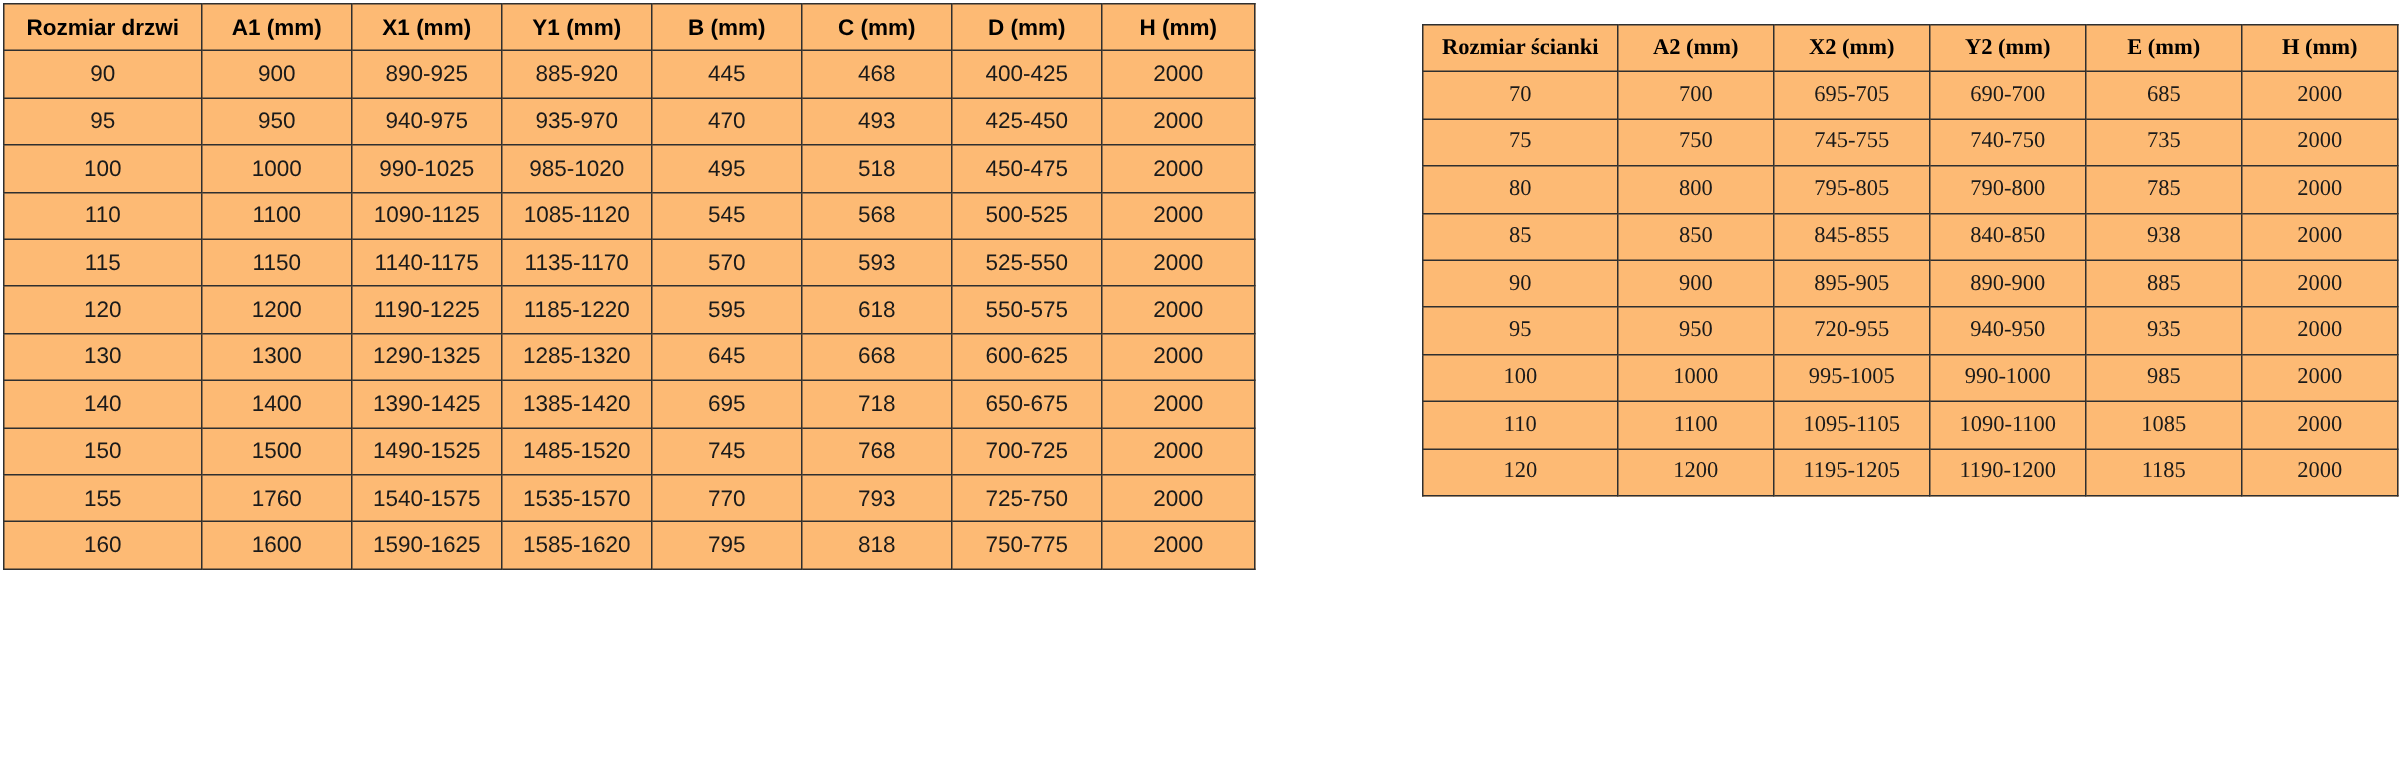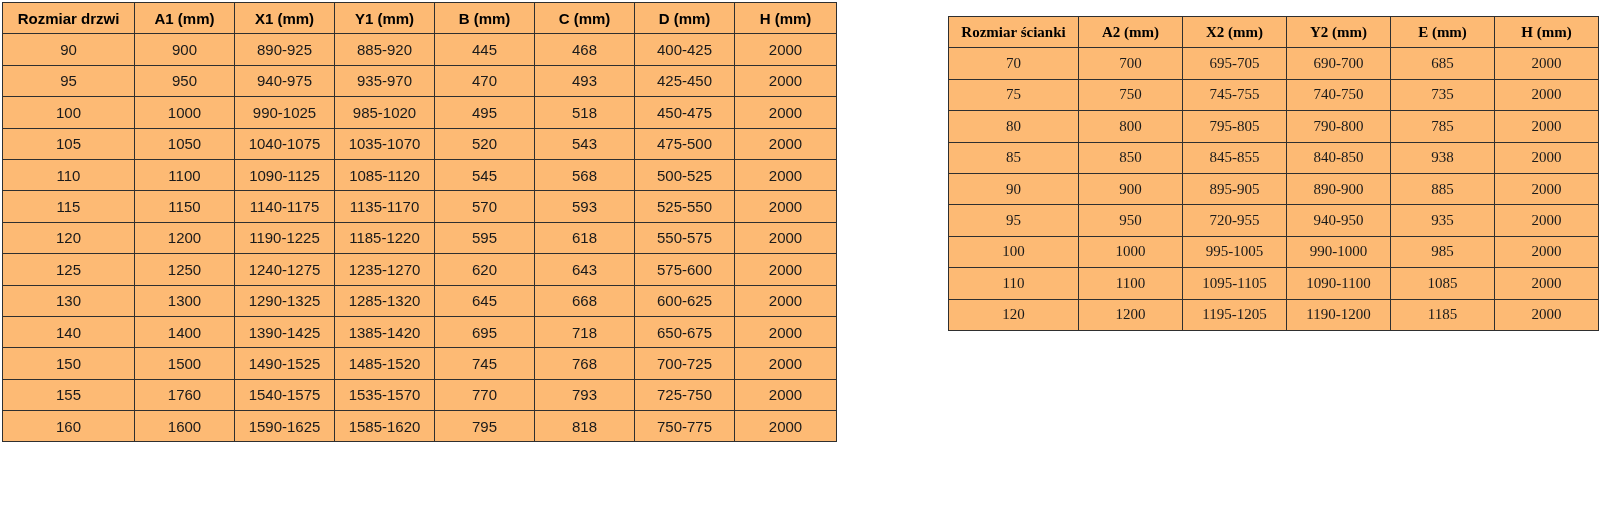--- a/index.html
+++ b/index.html
@@ -104,30 +104,20 @@
         <td>100</td>
         <td>1000</td>
         <td>990-1025</td>
         <td>985-1020</td>
         <td>495</td>
         <td>518</td>
         <td>450-475</td>
         <td>2000</td>
       </tr>
       <tr>
-        <td>105</td>
-        <td>1050</td>
-        <td>1040-1075</td>
-        <td>1035-1070</td>
-        <td>520</td>
-        <td>543</td>
-        <td>475-500</td>
-        <td>2000</td>
-      </tr>
-      <tr>
         <td>110</td>
         <td>1100</td>
         <td>1090-1125</td>
         <td>1085-1120</td>
         <td>545</td>
         <td>568</td>
         <td>500-525</td>
         <td>2000</td>
       </tr>
       <tr>
@@ -144,30 +134,20 @@
         <td>120</td>
         <td>1200</td>
         <td>1190-1225</td>
         <td>1185-1220</td>
         <td>595</td>
         <td>618</td>
         <td>550-575</td>
         <td>2000</td>
       </tr>
       <tr>
-        <td>125</td>
-        <td>1250</td>
-        <td>1240-1275</td>
-        <td>1235-1270</td>
-        <td>620</td>
-        <td>643</td>
-        <td>575-600</td>
-        <td>2000</td>
-      </tr>
-      <tr>
         <td>130</td>
         <td>1300</td>
         <td>1290-1325</td>
         <td>1285-1320</td>
         <td>645</td>
         <td>668</td>
         <td>600-625</td>
         <td>2000</td>
       </tr>
       <tr>

